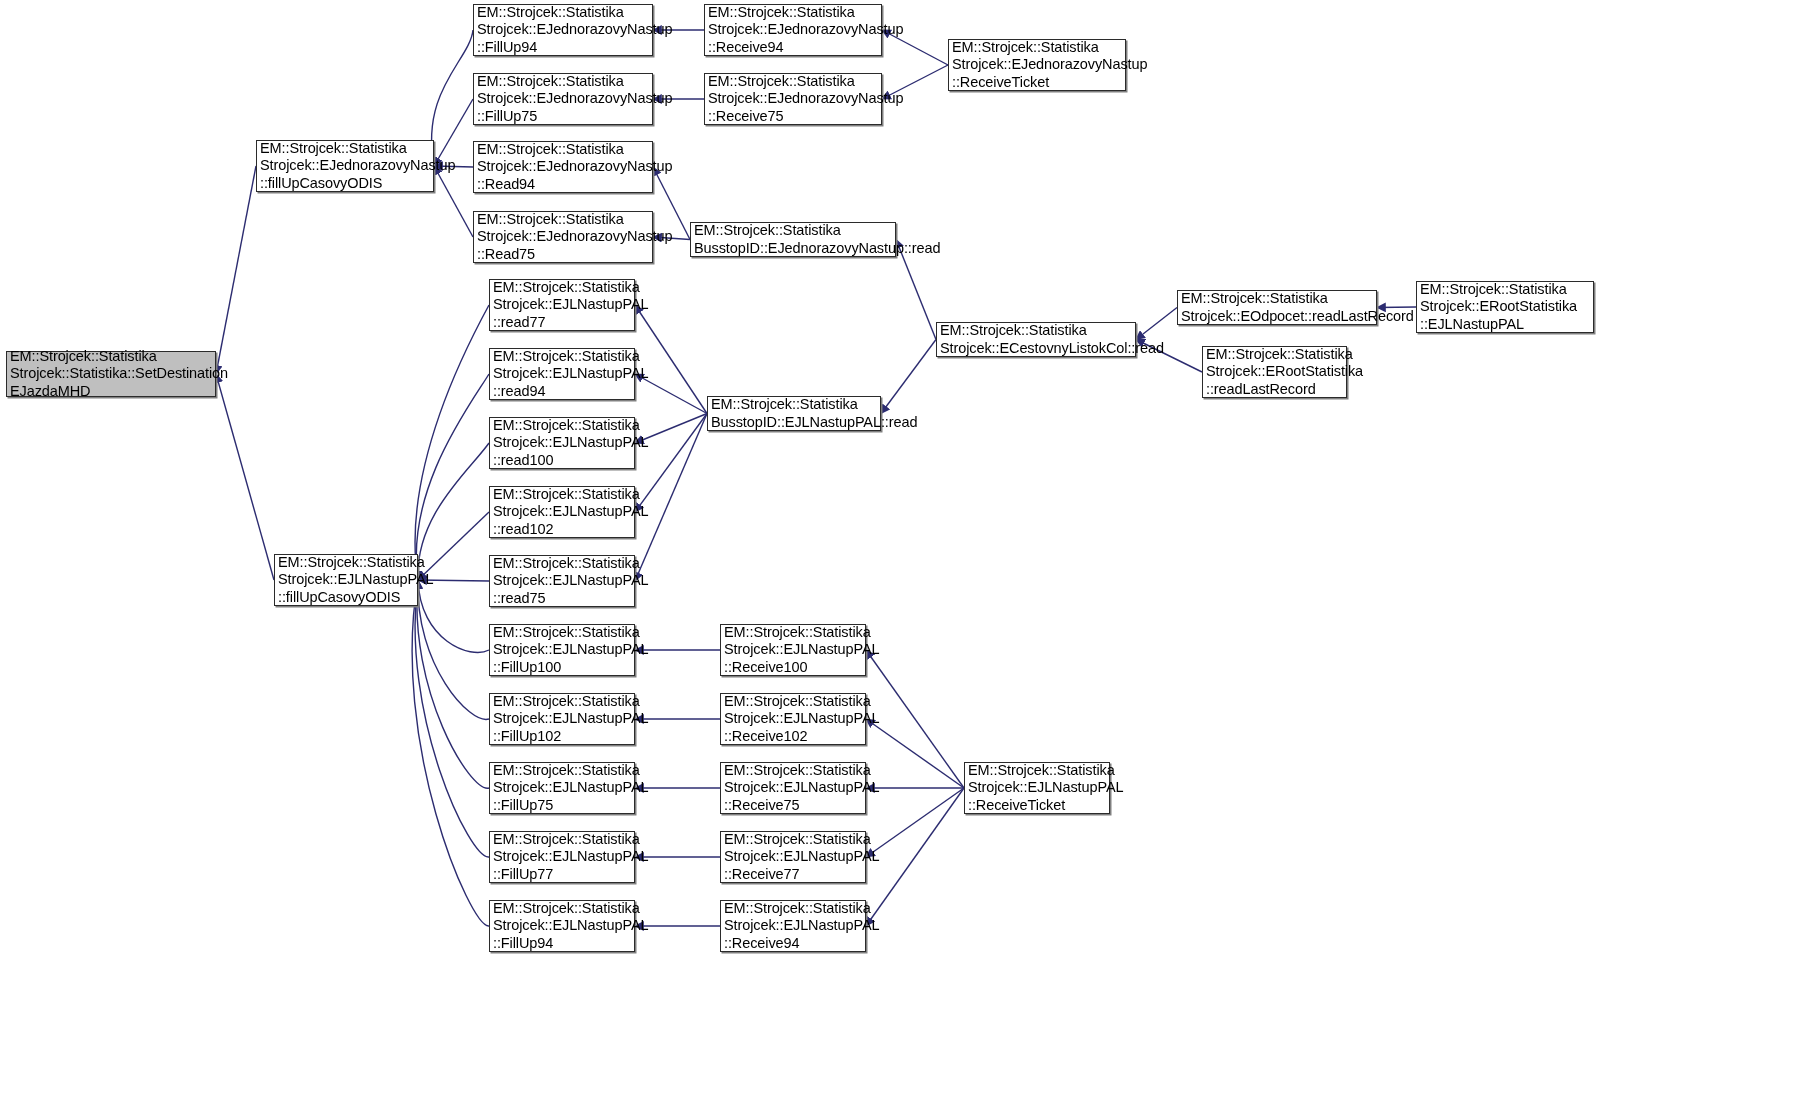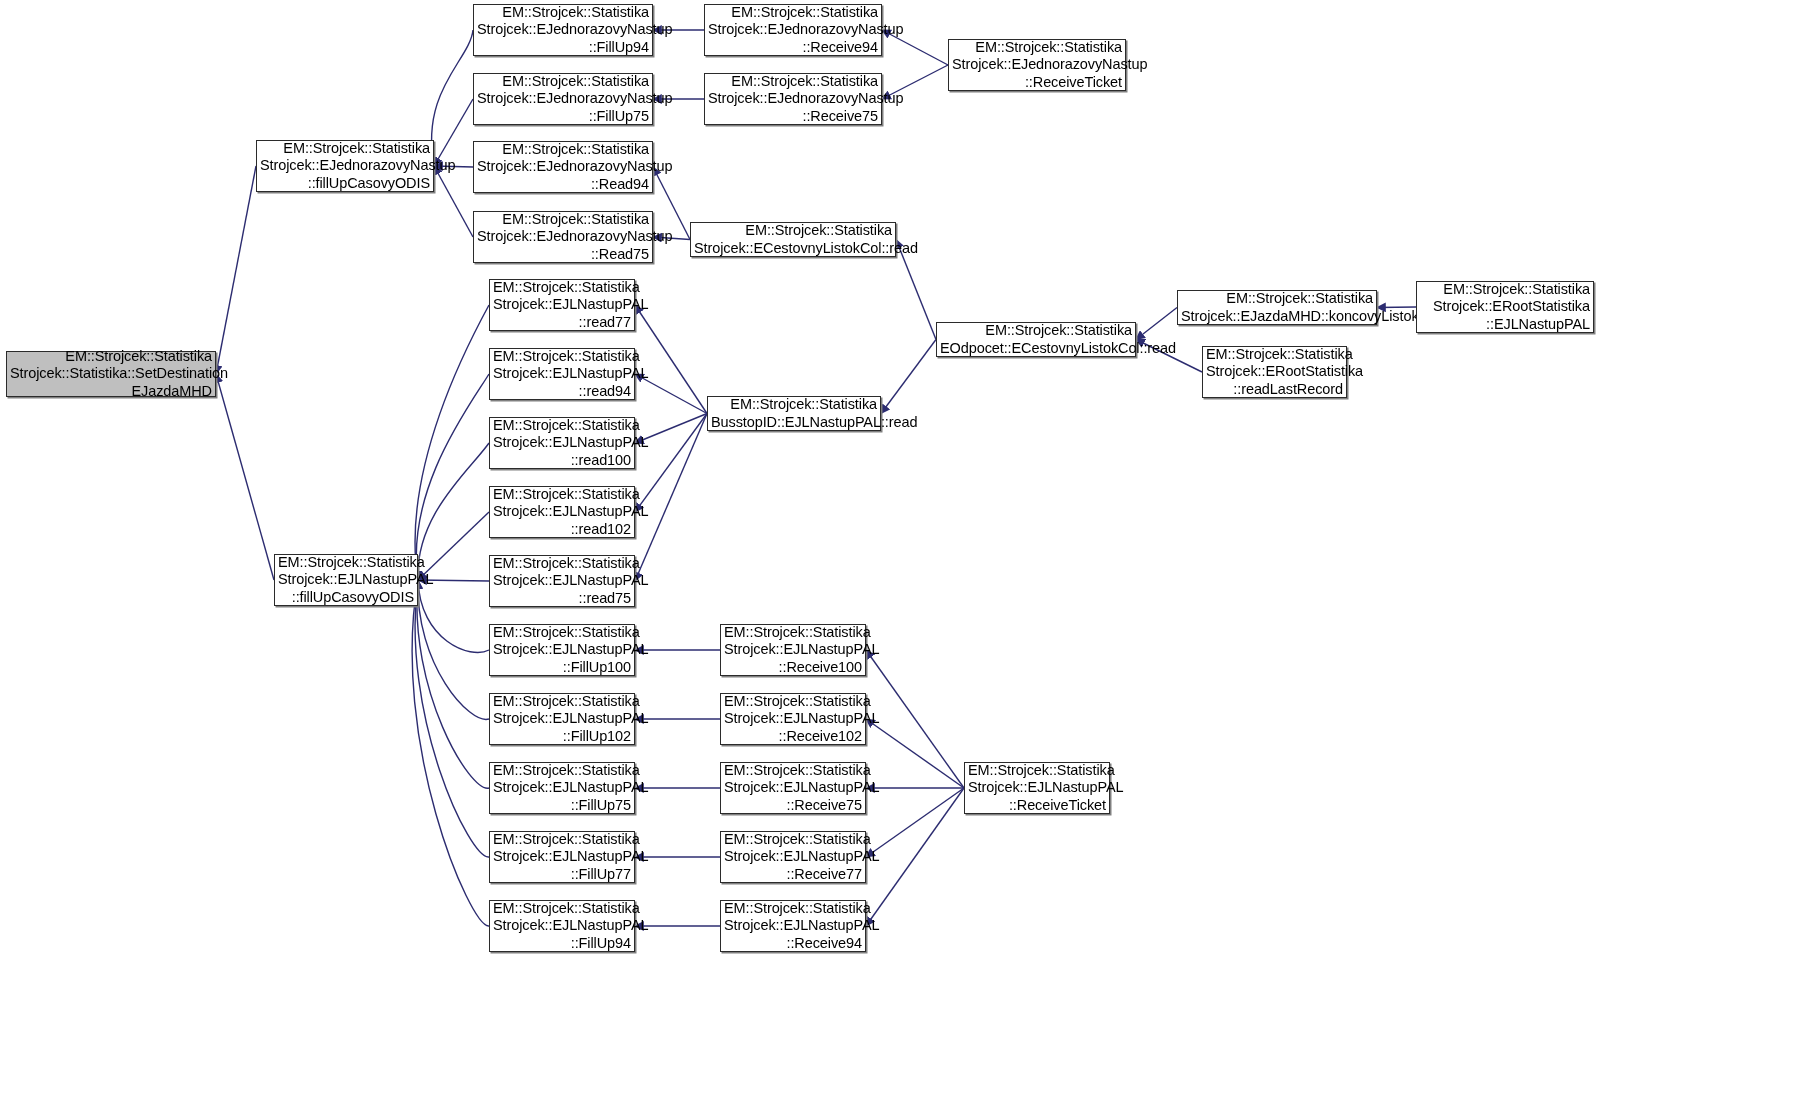--- a/index.html
+++ b/index.html
@@ -25,21 +25,21 @@
     pointer-events: none;
   }
   .node {
     position: absolute;
     box-sizing: border-box;
     border: 1px solid #2b2b2b;
     background: #ffffff;
     color: #000000;
     font-size: 14.5px;
     line-height: 17.5px;
-    text-align: right;
+    text-align: left;
     display: flex;
     flex-direction: column;
     align-items: center;
     justify-content: center;
     white-space: pre;
     letter-spacing: -0.1px;
     box-shadow: 1.5px 1.5px 0 0 #808080;
   }
   .node.highlight {
     background: #bfbfbf;
@@ -109,23 +109,23 @@
   <div id="node-layer">
       <div class="node highlight" style="left: 6px; top: 351px; width: 210px; height: 46px;"><span class="lbl">EM::Strojcek::Statistika</span><span class="lbl">Strojcek::Statistika::SetDestination</span><span class="lbl">EJazdaMHD</span></div>
       <div class="node" style="left: 256px; top: 140px; width: 178px; height: 52px;"><span class="lbl">EM::Strojcek::Statistika</span><span class="lbl">Strojcek::EJednorazovyNastup</span><span class="lbl">::fillUpCasovyODIS</span></div>
       <div class="node" style="left: 473px; top: 4px; width: 180px; height: 52px;"><span class="lbl">EM::Strojcek::Statistika</span><span class="lbl">Strojcek::EJednorazovyNastup</span><span class="lbl">::FillUp94</span></div>
       <div class="node" style="left: 473px; top: 73px; width: 180px; height: 52px;"><span class="lbl">EM::Strojcek::Statistika</span><span class="lbl">Strojcek::EJednorazovyNastup</span><span class="lbl">::FillUp75</span></div>
       <div class="node" style="left: 473px; top: 141px; width: 180px; height: 52px;"><span class="lbl">EM::Strojcek::Statistika</span><span class="lbl">Strojcek::EJednorazovyNastup</span><span class="lbl">::Read94</span></div>
       <div class="node" style="left: 473px; top: 211px; width: 180px; height: 52px;"><span class="lbl">EM::Strojcek::Statistika</span><span class="lbl">Strojcek::EJednorazovyNastup</span><span class="lbl">::Read75</span></div>
       <div class="node" style="left: 704px; top: 4px; width: 178px; height: 52px;"><span class="lbl">EM::Strojcek::Statistika</span><span class="lbl">Strojcek::EJednorazovyNastup</span><span class="lbl">::Receive94</span></div>
       <div class="node" style="left: 704px; top: 73px; width: 178px; height: 52px;"><span class="lbl">EM::Strojcek::Statistika</span><span class="lbl">Strojcek::EJednorazovyNastup</span><span class="lbl">::Receive75</span></div>
       <div class="node" style="left: 948px; top: 39px; width: 178px; height: 52px;"><span class="lbl">EM::Strojcek::Statistika</span><span class="lbl">Strojcek::EJednorazovyNastup</span><span class="lbl">::ReceiveTicket</span></div>
-      <div class="node" style="left: 690px; top: 222px; width: 206px; height: 35px;"><span class="lbl">EM::Strojcek::Statistika</span><span class="lbl">Strojcek::ECestovnyListokCol::read</span></div>
-      <div class="node" style="left: 936px; top: 322px; width: 200px; height: 35px;"><span class="lbl">EM::Strojcek::Statistika</span><span class="lbl">EOdpocet::ECestovnyListokCol::read</span></div>
-      <div class="node" style="left: 1177px; top: 290px; width: 200px; height: 35px;"><span class="lbl">EM::Strojcek::Statistika</span><span class="lbl">Strojcek::EJazdaMHD::koncovyListok</span></div>
+      <div class="node" style="left: 690px; top: 222px; width: 206px; height: 35px;"><span class="lbl">EM::Strojcek::Statistika</span><span class="lbl">BusstopID::EJednorazovyNastup::read</span></div>
+      <div class="node" style="left: 936px; top: 322px; width: 200px; height: 35px;"><span class="lbl">EM::Strojcek::Statistika</span><span class="lbl">Strojcek::ECestovnyListokCol::read</span></div>
+      <div class="node" style="left: 1177px; top: 290px; width: 200px; height: 35px;"><span class="lbl">EM::Strojcek::Statistika</span><span class="lbl">Strojcek::EOdpocet::readLastRecord</span></div>
       <div class="node" style="left: 1416px; top: 281px; width: 178px; height: 52px;"><span class="lbl">EM::Strojcek::Statistika</span><span class="lbl">Strojcek::ERootStatistika</span><span class="lbl">::EJLNastupPAL</span></div>
       <div class="node" style="left: 1202px; top: 346px; width: 145px; height: 52px;"><span class="lbl">EM::Strojcek::Statistika</span><span class="lbl">Strojcek::ERootStatistika</span><span class="lbl">::readLastRecord</span></div>
       <div class="node" style="left: 274px; top: 554px; width: 144px; height: 52px;"><span class="lbl">EM::Strojcek::Statistika</span><span class="lbl">Strojcek::EJLNastupPAL</span><span class="lbl">::fillUpCasovyODIS</span></div>
       <div class="node" style="left: 489px; top: 279px; width: 146px; height: 52px;"><span class="lbl">EM::Strojcek::Statistika</span><span class="lbl">Strojcek::EJLNastupPAL</span><span class="lbl">::read77</span></div>
       <div class="node" style="left: 489px; top: 348px; width: 146px; height: 52px;"><span class="lbl">EM::Strojcek::Statistika</span><span class="lbl">Strojcek::EJLNastupPAL</span><span class="lbl">::read94</span></div>
       <div class="node" style="left: 489px; top: 417px; width: 146px; height: 52px;"><span class="lbl">EM::Strojcek::Statistika</span><span class="lbl">Strojcek::EJLNastupPAL</span><span class="lbl">::read100</span></div>
       <div class="node" style="left: 489px; top: 486px; width: 146px; height: 52px;"><span class="lbl">EM::Strojcek::Statistika</span><span class="lbl">Strojcek::EJLNastupPAL</span><span class="lbl">::read102</span></div>
       <div class="node" style="left: 489px; top: 555px; width: 146px; height: 52px;"><span class="lbl">EM::Strojcek::Statistika</span><span class="lbl">Strojcek::EJLNastupPAL</span><span class="lbl">::read75</span></div>
       <div class="node" style="left: 707px; top: 396px; width: 174px; height: 35px;"><span class="lbl">EM::Strojcek::Statistika</span><span class="lbl">BusstopID::EJLNastupPAL::read</span></div>
       <div class="node" style="left: 489px; top: 624px; width: 146px; height: 52px;"><span class="lbl">EM::Strojcek::Statistika</span><span class="lbl">Strojcek::EJLNastupPAL</span><span class="lbl">::FillUp100</span></div>

